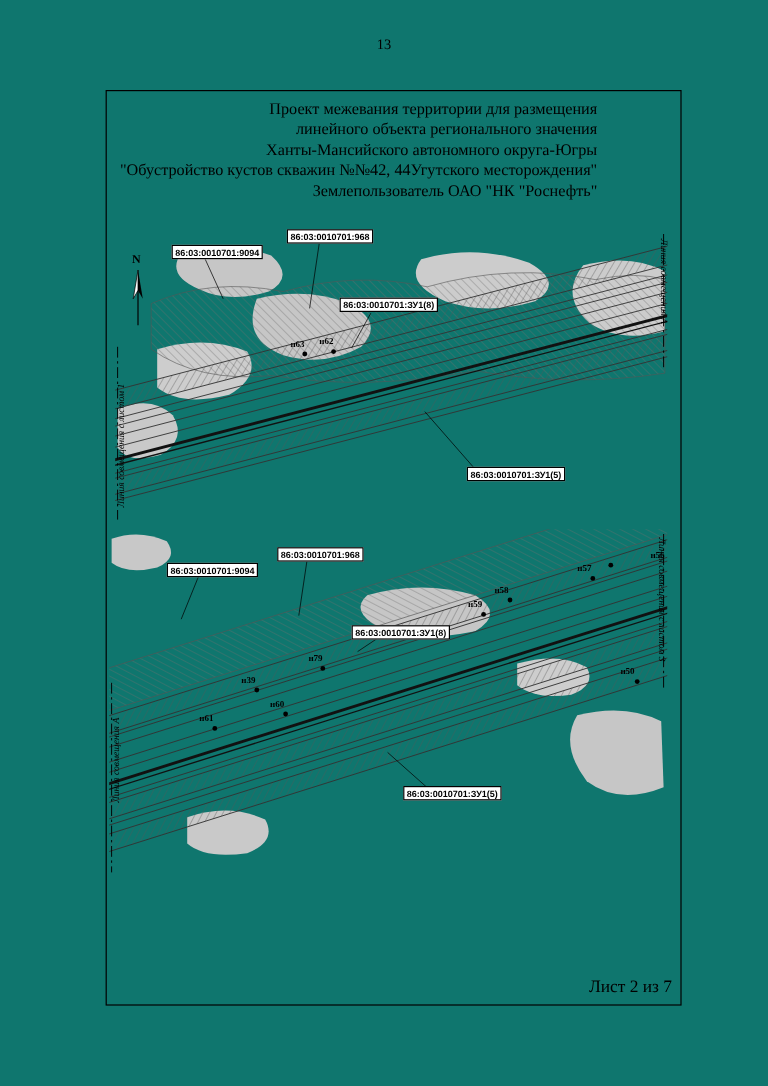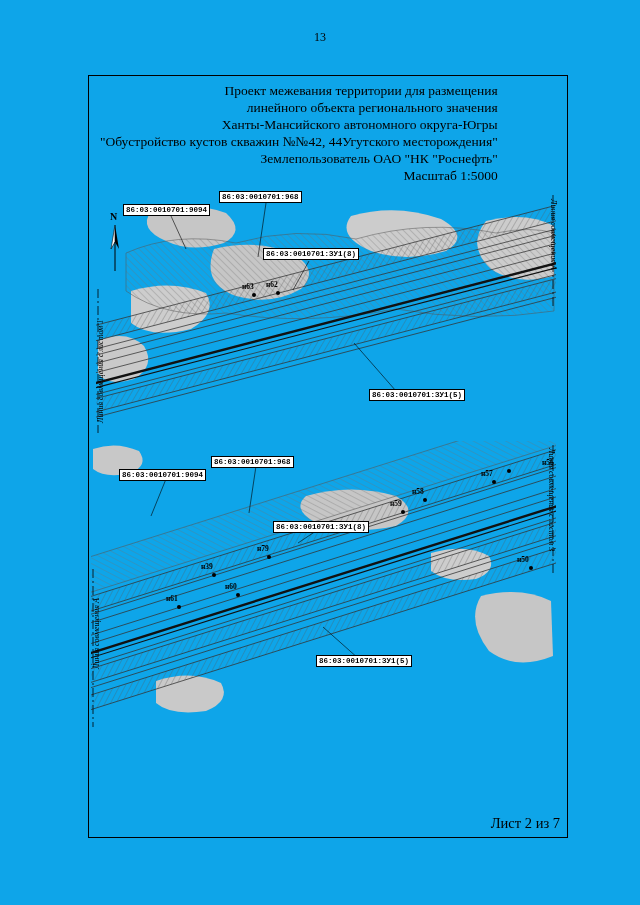--- a/index.html
+++ b/index.html
@@ -1,25 +1,25 @@
 <!DOCTYPE html>
 <html><head>
 <meta charset="utf-8">
 <style>
   html,body { margin:0; padding:0; background:#ffffff; }
   body { width:640px; height:905px; position:relative; font-family:"Liberation Serif", serif; color:#000; }
-  .page { position:absolute; inset:0; background:#0ea5e9; overflow:hidden; }
+  .page { position:absolute; inset:0; background:#0f766e; overflow:hidden; }
   .page-number { position:absolute; top:30px; left:0; right:0; text-align:center; font-size:12px; }
   .frame { position:absolute; left:88px; top:75px; width:478px; height:761px; border:1.4px solid #000; }
   .title-block { position:absolute; left:11px; top:6px; font-size:13.5px; line-height:17px;text-align:right; }
   .map { position:absolute; }
   .map svg { position:absolute; left:0; top:0; }
   .plabel { position:absolute; border:0.8px solid #000; background:#fff; font-weight:bold;
             font-size:7.5px; line-height:9px; padding:0.5px 2px; white-space:nowrap; z-index:5;
-            font-family:Liberation Mono, monospace; }
+            font-family:Liberation Sans, sans-serif;margin-left:20px; }
   .pt { position:absolute; font-weight:bold; font-size:7.5px; line-height:8px; white-space:nowrap; z-index:4;
         font-family:"Liberation Serif", serif; }
   .edge { position:absolute; font-style:italic; font-size:8px; white-space:nowrap; z-index:4; }
   .edge.rot-up   { transform:rotate(-90deg); transform-origin:0 0; }
   .edge.rot-down { transform:rotate(90deg);  transform-origin:0 0; }
   .north-n { position:absolute; font-weight:bold; font-size:10px; z-index:5; }
   .footer { position:absolute; right:7px; bottom:5px; font-size:14.5px; }
 </style>
 </head>
 <body>
@@ -29,21 +29,20 @@
   <div class="page-number">13</div>
 
   <div class="frame">
 
     <div class="title-block">
       <div>Проект межевания территории для размещения</div>
       <div>линейного объекта регионального значения</div>
       <div>Ханты-Мансийского автономного округа-Югры</div>
       <div>"Обустройство кустов скважин №№42, 44Угутского месторождения"</div>
       <div>Землепользователь ОАО "НК "Роснефть"</div>
-      <div>Масштаб 1:5000</div>
     </div>
 
     <div class="map" style="left:7px; top:115px; width:460px; height:245px;">
       <svg width="460" height="245" viewBox="0 0 460 245">
         <defs>
           <pattern id="hA1" width="5" height="5" patternUnits="userSpaceOnUse" patternTransform="rotate(45)">
             <line x1="0" y1="0" x2="0" y2="5" stroke="#555" stroke-width="0.6"></line>
           </pattern>
           <pattern id="hB1" width="5" height="5" patternUnits="userSpaceOnUse" patternTransform="rotate(135)">
             <line x1="0" y1="0" x2="0" y2="5" stroke="#707070" stroke-width="0.6"></line>

